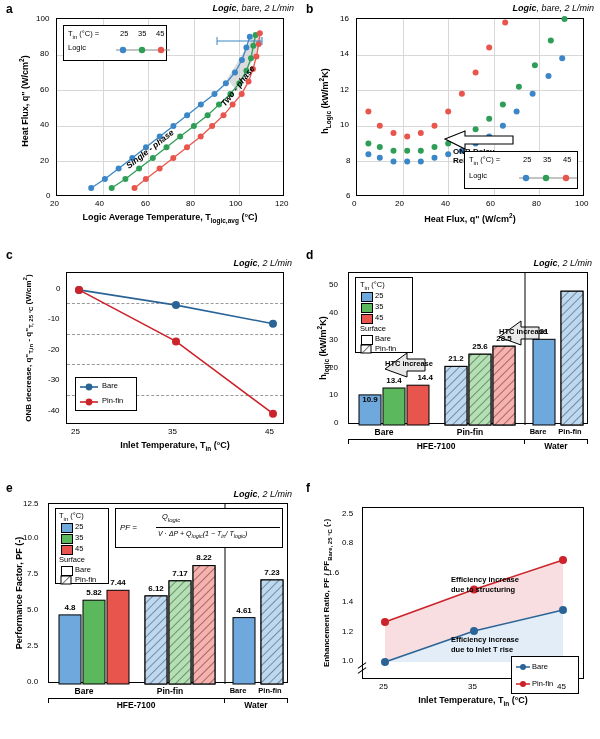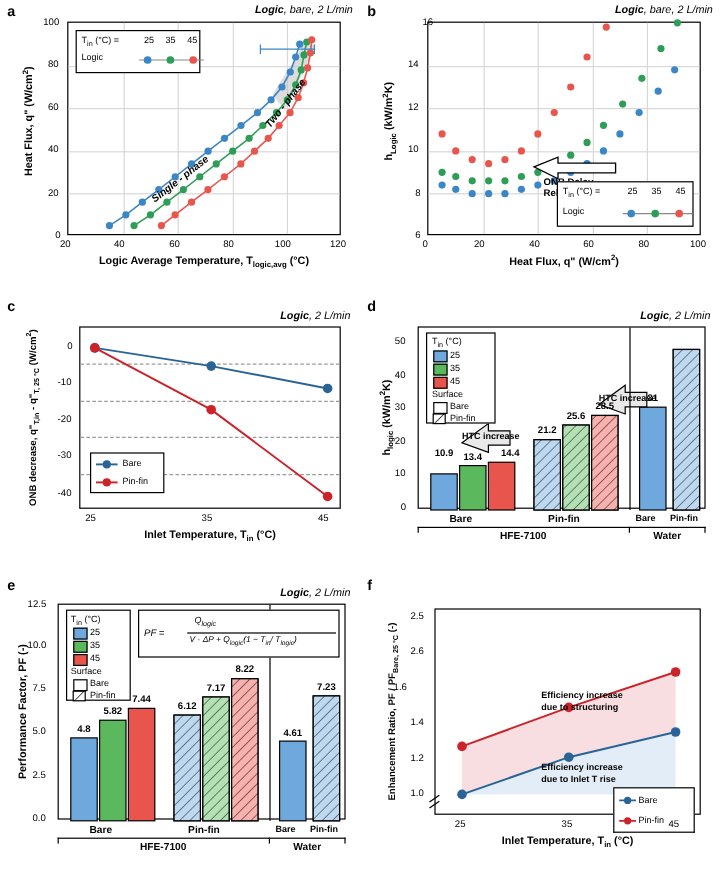--- a/index.html
+++ b/index.html
@@ -257,21 +257,21 @@
     <div class="tick" style="left:141px;top:199px;">40</div>
     <div class="tick" style="left:186px;top:199px;">60</div>
     <div class="tick" style="left:232px;top:199px;">80</div>
     <div class="tick" style="left:275px;top:199px;">100</div>
 
     <div class="tick" style="left:46px;top:191px;">6</div>
     <div class="tick" style="left:46px;top:156px;">8</div>
     <div class="tick" style="left:40px;top:120px;">10</div>
     <div class="tick" style="left:40px;top:85px;">12</div>
     <div class="tick" style="left:40px;top:49px;">14</div>
-    <div class="tick" style="left:52px;top:14px;">16</div>
+    <div class="tick" style="left:40px;top:14px;">16</div>
 
     <div class="axis-title" style="left:56px;top:212px;width:228px;">
       <span>Heat Flux, q" (W/cm</span><sup style="font-size:6.5px;">2</sup><span>)</span>
     </div>
     <div class="axis-title ylab" style="left:18px;top:190px;transform:rotate(-90deg);width:178px;">
       <span>h</span><sub style="font-size:6.5px;">Logic</sub><span> (kW/m</span><sup style="font-size:6.5px;">2</sup><span>K)</span>
     </div>
   </div>
 
   <div class="panel" style="left:0;top:246px;width:300px;height:232px;">
@@ -360,21 +360,21 @@
         <rect x="184" y="66.3" width="22" height="85.7" fill="#6fa8dc" stroke="#000" stroke-width="1"></rect>
         <rect x="212" y="18.2" width="22" height="133.8" fill="#6fa8dc" stroke="#000" stroke-width="1"></rect>
         <rect x="212" y="18.2" width="22" height="133.8" fill="url(#hatchD)" fill-opacity="0.55" stroke="#000" stroke-width="1"></rect>
 
         <polygon points="36,96 58,80 58,86 76,86 76,98 58,98 58,104" fill="#e9e9e9" stroke="#000" stroke-width="1"></polygon>
         <polygon points="150,64 172,48 172,54 190,54 190,66 172,66 172,72" fill="#e9e9e9" stroke="#000" stroke-width="1"></polygon>
 
         <line x1="176" y1="0" x2="176" y2="152" stroke="#000" stroke-width="1"></line>
       </svg>
 
-      <div class="barlab" style="left:6px;top:100px;width:30px;text-align:center;">10.9</div>
+      <div class="barlab" style="left:6px;top:122px;width:30px;text-align:center;">10.9</div>
       <div class="barlab" style="left:30px;top:103px;width:30px;">13.4</div>
       <div class="barlab" style="left:54px;top:100px;width:30px;text-align:right;">14.4</div>
       <div class="barlab" style="left:92px;top:81px;width:30px;">21.2</div>
       <div class="barlab" style="left:116px;top:69px;width:30px;">25.6</div>
       <div class="barlab" style="left:140px;top:61px;width:30px;">28.5</div>
       <div class="barlab" style="left:180px;top:54px;width:30px;">31</div>
       <div class="barlab" style="left:208px;top:6px;width:30px;margin-left:36px;">48.4</div>
 
       <div class="anno" style="left:36px;top:86px;font-size:7.5px;">HTC increase</div>
       <div class="anno" style="left:150px;top:54px;font-size:7.5px;">HTC increase</div>
@@ -556,21 +556,21 @@
     <div style="position:absolute;left:57px;top:191px;width:10px;height:1px;background:#000;transform:rotate(-35deg);"></div>
 
     <div class="tick" style="left:79px;top:203px;">25</div>
     <div class="tick" style="left:168px;top:203px;">35</div>
     <div class="tick" style="left:257px;top:203px;">45</div>
 
     <div class="tick" style="left:42px;top:177px;">1.0</div>
     <div class="tick" style="left:42px;top:148px;">1.2</div>
     <div class="tick" style="left:42px;top:118px;">1.4</div>
     <div class="tick" style="left:28px;top:89px;">1.6</div>
-    <div class="tick" style="left:42px;top:59px;">2.6</div>
+    <div class="tick" style="left:42px;top:59px;">0.8</div>
     <div class="tick" style="left:42px;top:30px;">2.5</div>
 
     <div class="axis-title" style="left:62px;top:216px;width:222px;">
       <span>Inlet Temperature, T</span><sub style="font-size:6.5px;">in</sub><span> (°C)</span>
     </div>
     <div class="axis-title ylab" style="left:22px;top:200px;transform:rotate(-90deg);width:172px;font-size:8px;">
       <span>Enhancement Ratio, PF / PF</span><sub style="font-size:6px;">Bare, 25 °C</sub><span> (-)</span>
     </div>
   </div>
 

